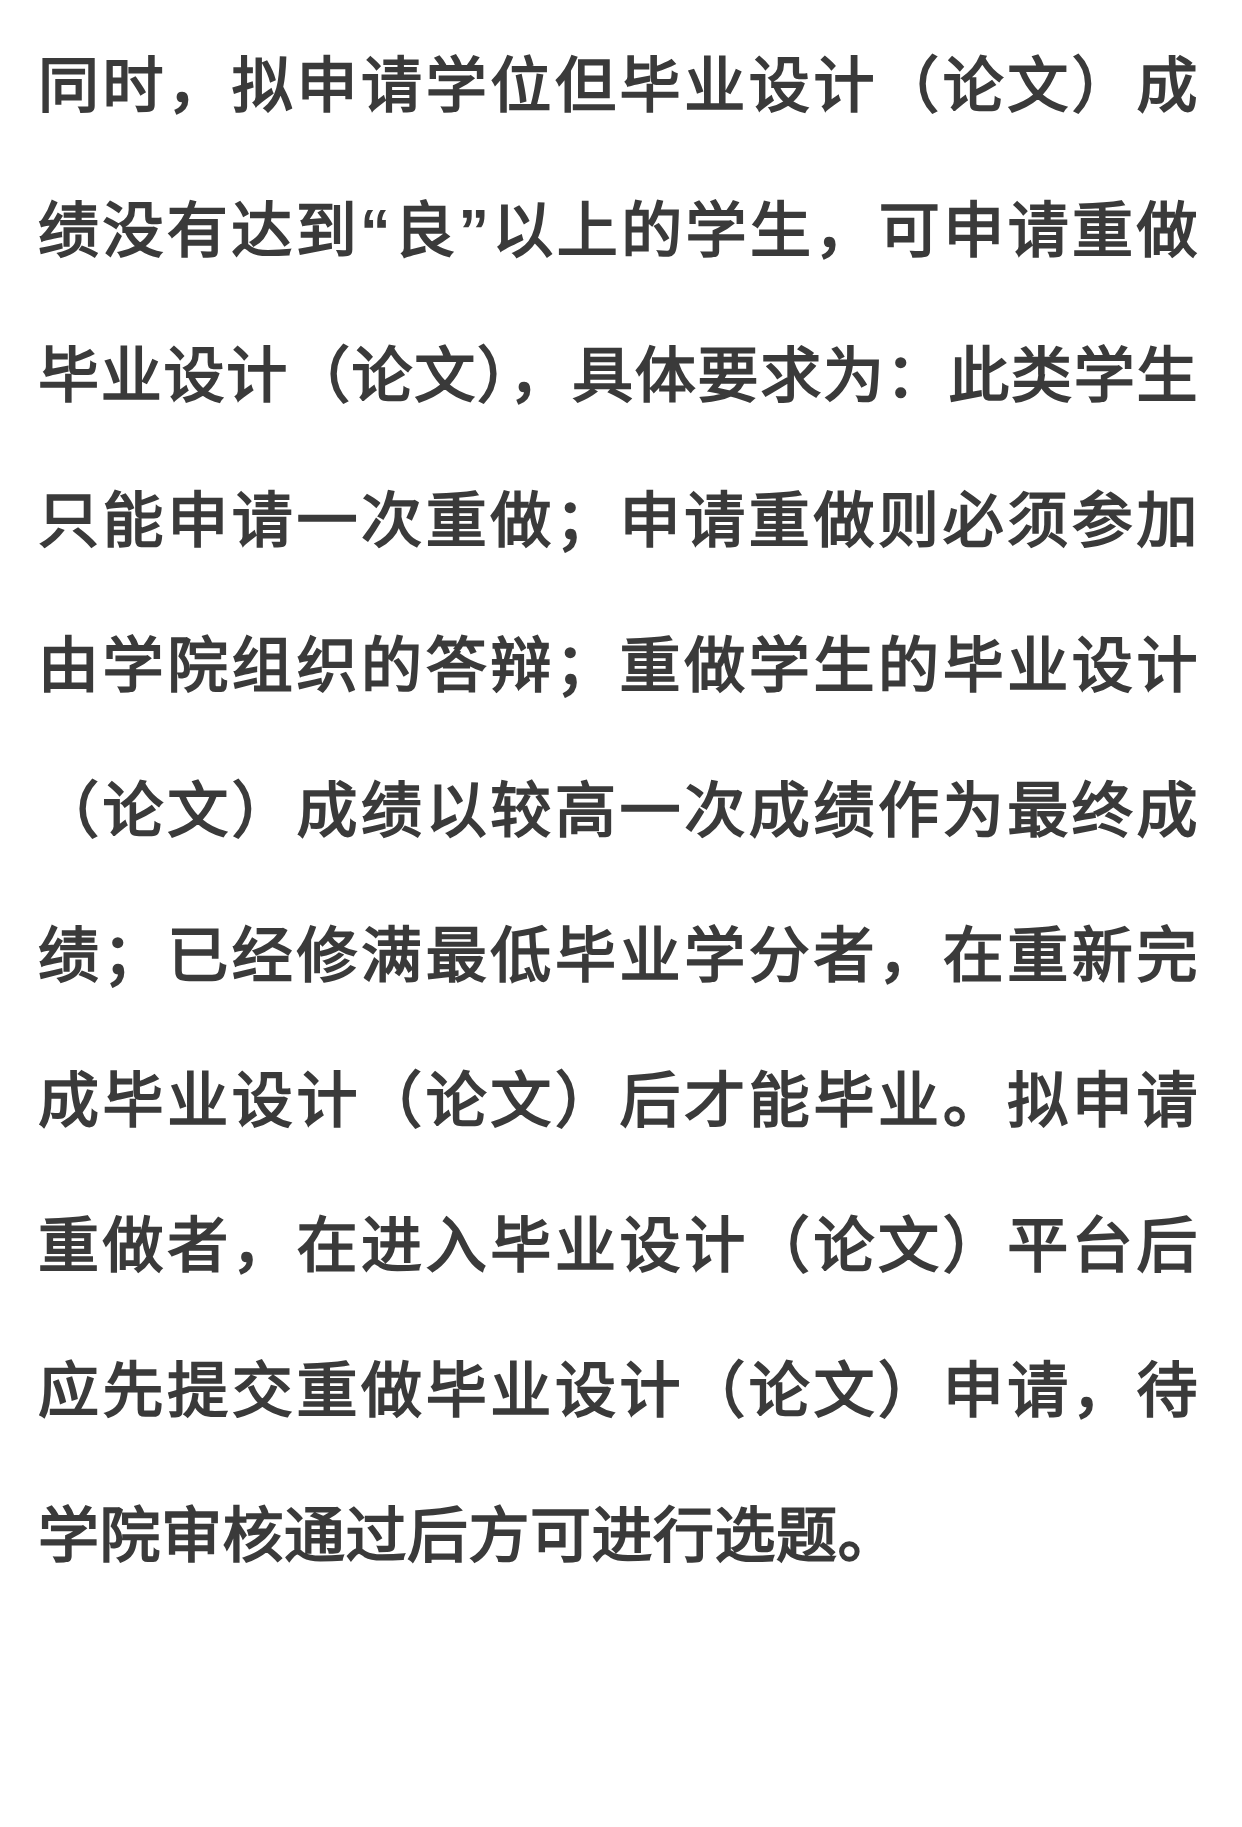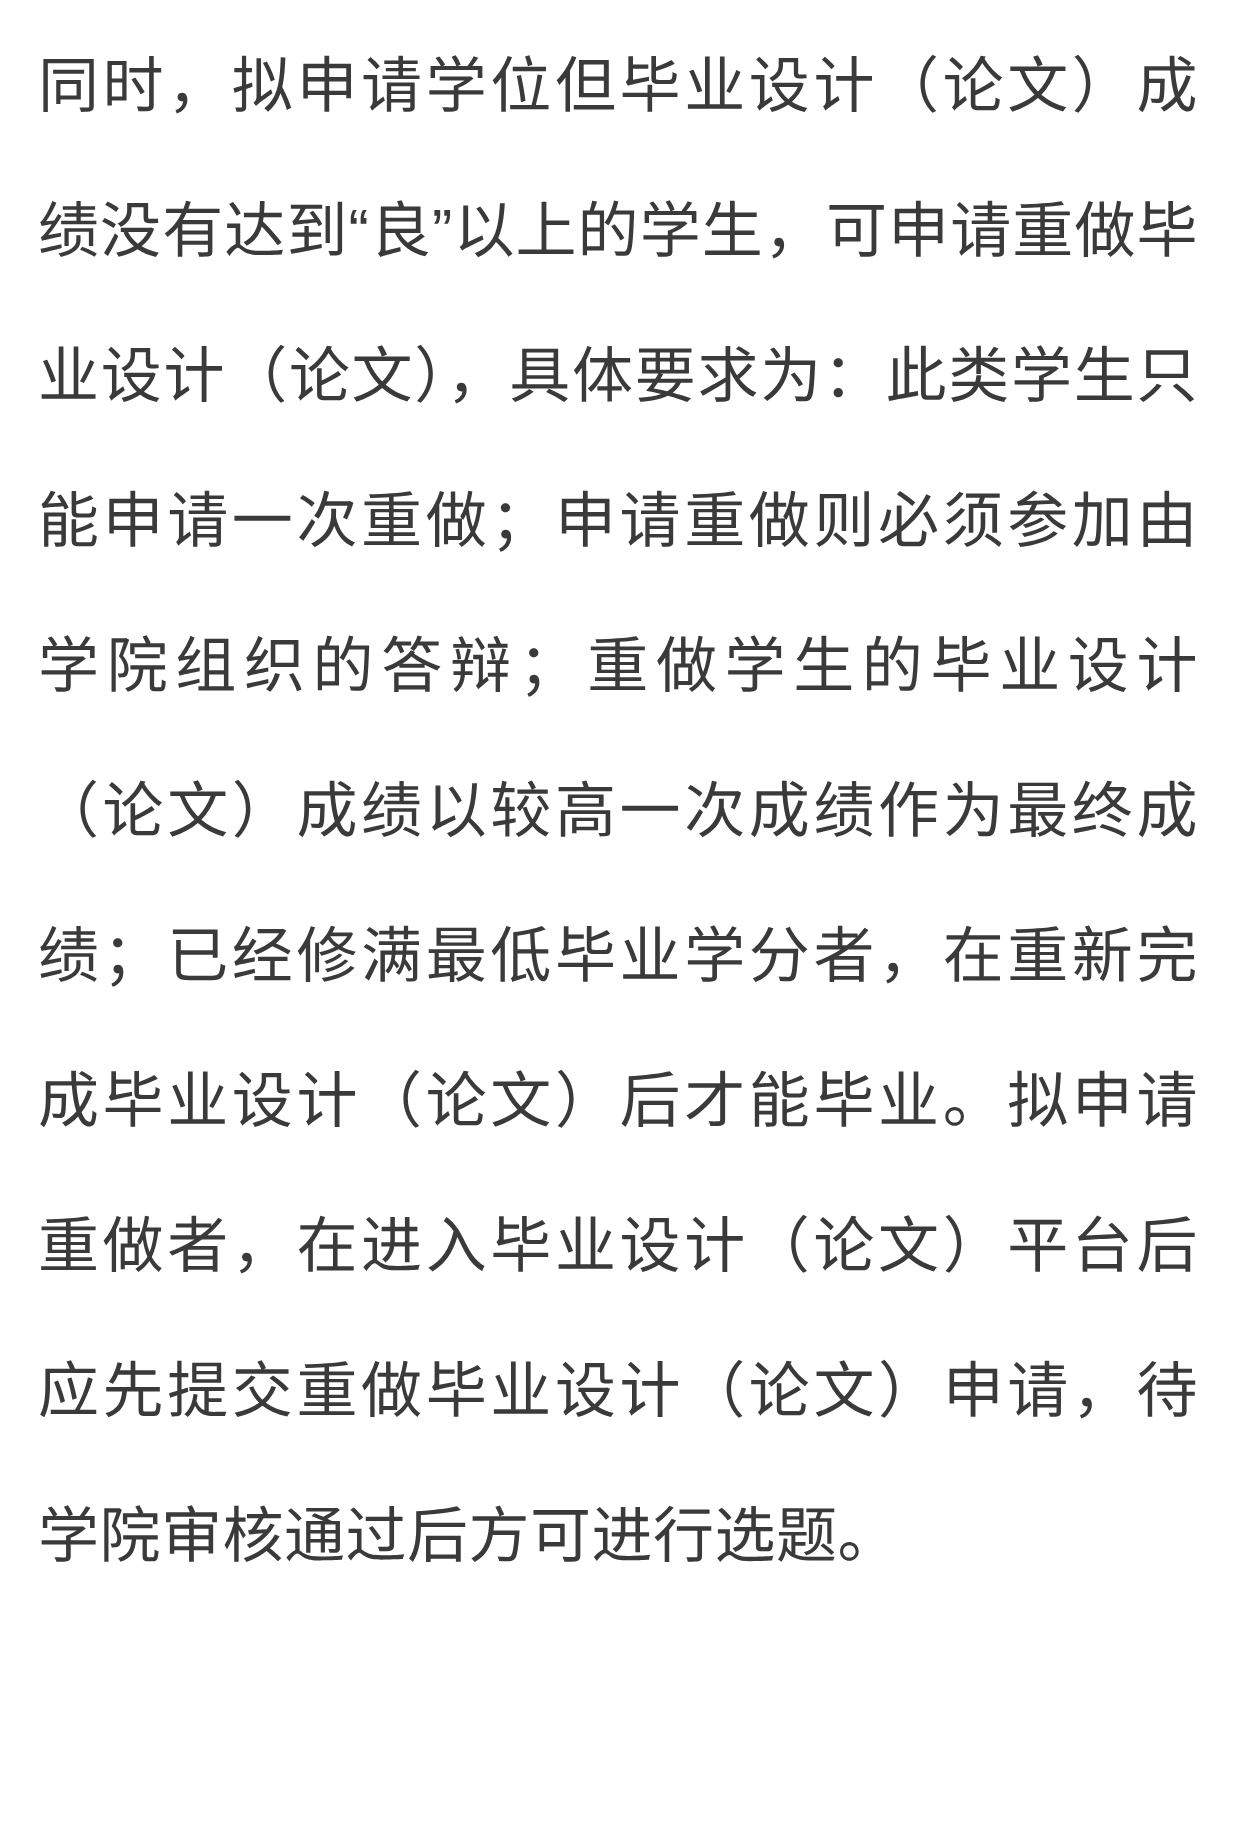--- a/index.html
+++ b/index.html
@@ -25,21 +25,21 @@
   }
   .para {
     margin: 0;
     color: #3a3a3a;
     font-size: 61px;
     line-height: 145px;
     letter-spacing: 0.5px;
     text-align: justify;
     text-justify: inter-ideograph;
     word-break: break-all;
-    font-weight: 400;
+    font-weight: 700;
   }
 </style>
 </head>
 <body>
 
 <div class="page">
   <div class="doc-body">
     <p class="para">同时，拟申请学位但毕业设计（论文）成绩没有达到“良”以上的学生，可申请重做毕业设计（论文），具体要求为：此类学生只能申请一次重做；申请重做则必须参加由学院组织的答辩；重做学生的毕业设计（论文）成绩以较高一次成绩作为最终成绩；已经修满最低毕业学分者，在重新完成毕业设计（论文）后才能毕业。拟申请重做者，在进入毕业设计（论文）平台后应先提交重做毕业设计（论文）申请，待学院审核通过后方可进行选题。</p>
   </div>
 </div>

